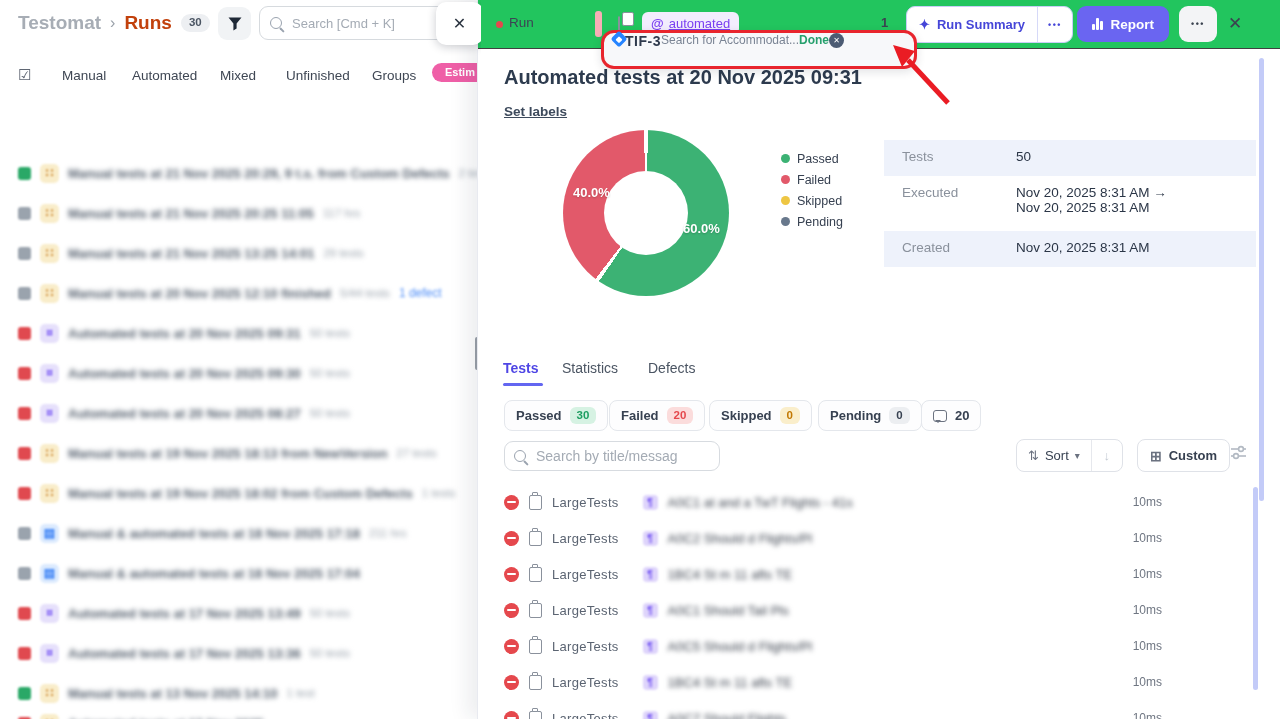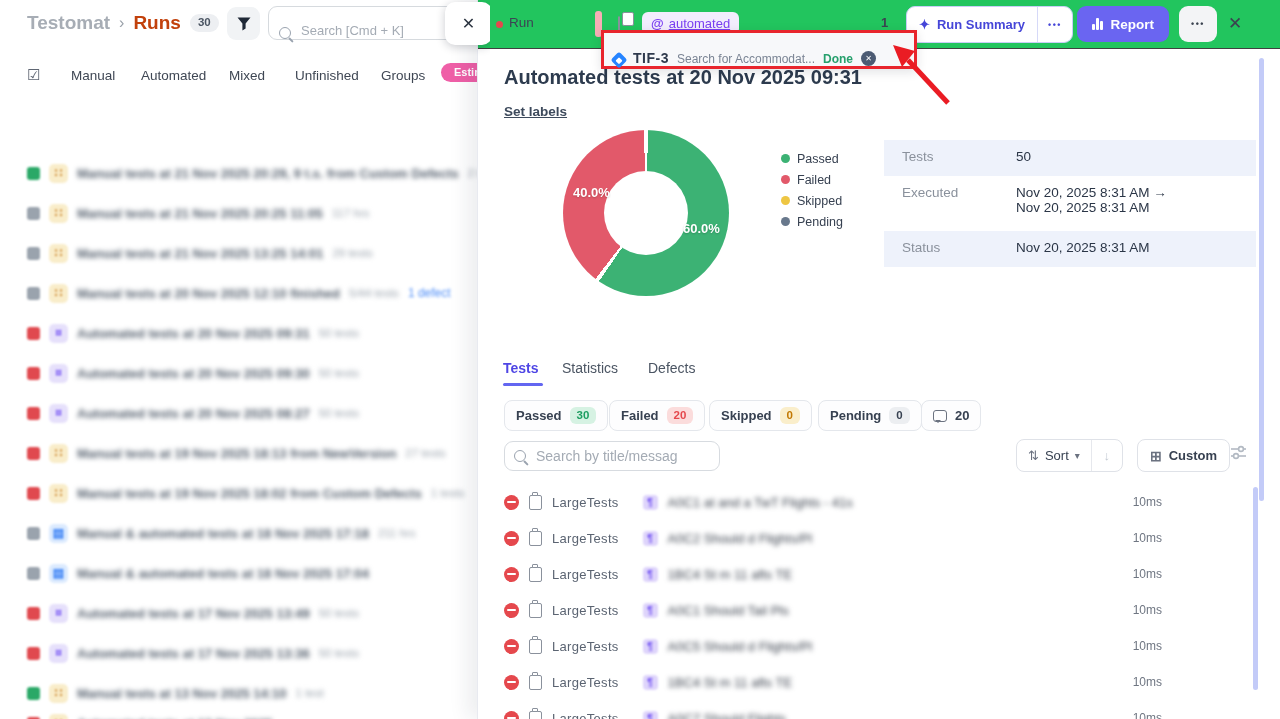--- a/index.html
+++ b/index.html
@@ -2,28 +2,28 @@
 <html><head>
 <meta charset="utf-8">
 <style>
   html,body{margin:0;padding:0;background:#fff}
   #app{position:relative;width:1280px;height:719px;background:#fff;overflow:hidden;
        font-family:"Liberation Sans",sans-serif;color:#2b3440}
   .abs{position:absolute}
   .nowrap{white-space:nowrap}
 
   
-  #lpanel{position:absolute;left:13px;top:0;width:477px;height:719px;background:#fff;overflow:hidden}
+  #lpanel{position:absolute;left:4px;top:0;width:477px;height:719px;background:#fff;overflow:hidden}
   .brand{font-size:19px;font-weight:700;color:#a7adb5}
   .crumb-sep{font-size:16px;color:#9aa1a9}
   .page-title{font-size:19px;font-weight:800;color:#c2410c}
   .count-pill{background:#edeff2;color:#4b5563;border-radius:10px;font-size:11.5px;font-weight:700;
               padding:3px 8px;line-height:1}
   .iconbtn{background:#f1f3f5;border-radius:9px;display:flex;align-items:center;justify-content:center}
-  .searchbox{display:flex;align-items:flex-end;gap:8px;border:1.5px solid #d6dade;border-radius:9px;
+  .searchbox{display:flex;align-items:center;gap:8px;border:1.5px solid #d6dade;border-radius:9px;
              background:#fff;padding:0 10px}
   .searchbox input{border:none;outline:none;font-size:13px;color:#3b4350;width:100%;
                    font-family:"Liberation Sans",sans-serif;background:transparent}
   .searchbox input::placeholder{color:#a4abb4}
   .mag{width:10px;height:10px;border:1.6px solid #9aa3af;border-radius:50%;position:relative;flex:none}
   .mag::after{content:"";position:absolute;width:6px;height:1.8px;background:#9aa3af;border-radius:1px;
               transform:rotate(45deg);bottom:-3px;right:-4px}
   .xcard{background:#fff;border-radius:10px;box-shadow:0 2px 10px rgba(20,25,40,.22);
          display:flex;align-items:center;justify-content:center;font-size:16px;color:#2b3440;z-index:5}
   .ltab{font-size:13.5px;color:#3f4754}
@@ -68,22 +68,22 @@
   .reportbtn{display:flex;align-items:center;gap:8px;background:#6a65f1;color:#fff;border-radius:9px;
              height:36px;padding:0 15px;font-size:13.5px;font-weight:700}
   .bars{display:flex;align-items:flex-end;gap:1.5px;height:12px}
   .bars i{display:block;width:2.5px;background:#fff;border-radius:1px}
   .morebtn{background:#f3f4f6;border-radius:9px;width:38px;height:36px;display:flex;align-items:center;
            justify-content:center;font-size:9px;letter-spacing:1.5px;font-weight:700;color:#3b4350}
   .closeic{font-size:17px;color:#3b4350}
 
   
   .tifbox{position:absolute;left:123px;top:30px;width:292px;height:33px;z-index:40;
-          border:3px solid #e8252d;border-radius:0;background:#f7f8fa;
-          display:flex;align-items:flex-end;gap:8px;padding:0 9px;box-shadow:0 3px 10px rgba(20,25,40,.12)}
+          border:3px solid #e8252d;border-radius:13px;background:#f7f8fa;
+          display:flex;align-items:flex-start;gap:0;padding:0 9px;box-shadow:0 3px 10px rgba(20,25,40,.12)}
   .tifkey{font-size:14px;font-weight:700;color:#2f3a4d;letter-spacing:.5px}
   .tifsum{font-size:12px;color:#7a8494}
   .tifdone{font-size:12px;font-weight:700;color:#27a06d}
   .tifx{width:15px;height:15px;border-radius:50%;background:#4c5b73;color:#fff;font-size:8px;
         display:flex;align-items:center;justify-content:center;flex:none}
 
   .rtitle{font-size:20px;font-weight:700;color:#2d3b4e}
   .setlabels{font-size:13.5px;color:#3d4a5c;text-decoration:underline;font-weight:600}
 
   
@@ -362,21 +362,21 @@
         <span class="ival">50</span>
       </div>
       <div class="irow" style="height:37px">
         <span class="ilabel">Executed</span>
         <span class="ival">
           <div>Nov 20, 2025 8:31 AM →</div>
           <div>Nov 20, 2025 8:31 AM</div>
         </span>
       </div>
       <div class="irow alt" style="height:18px">
-        <span class="ilabel">Status</span>
+        <span class="ilabel">Created</span>
         <span class="ival">Nov 20, 2025 8:31 AM</span>
       </div>
     </div>
 
     <span class="rtab active" style="left:25px">Tests</span>
     <span class="rtab" style="left:84px">Statistics</span>
     <span class="rtab" style="left:170px">Defects</span>
     <span class="rtab-underline"></span>
 
     <div class="chip" style="left:26px">

